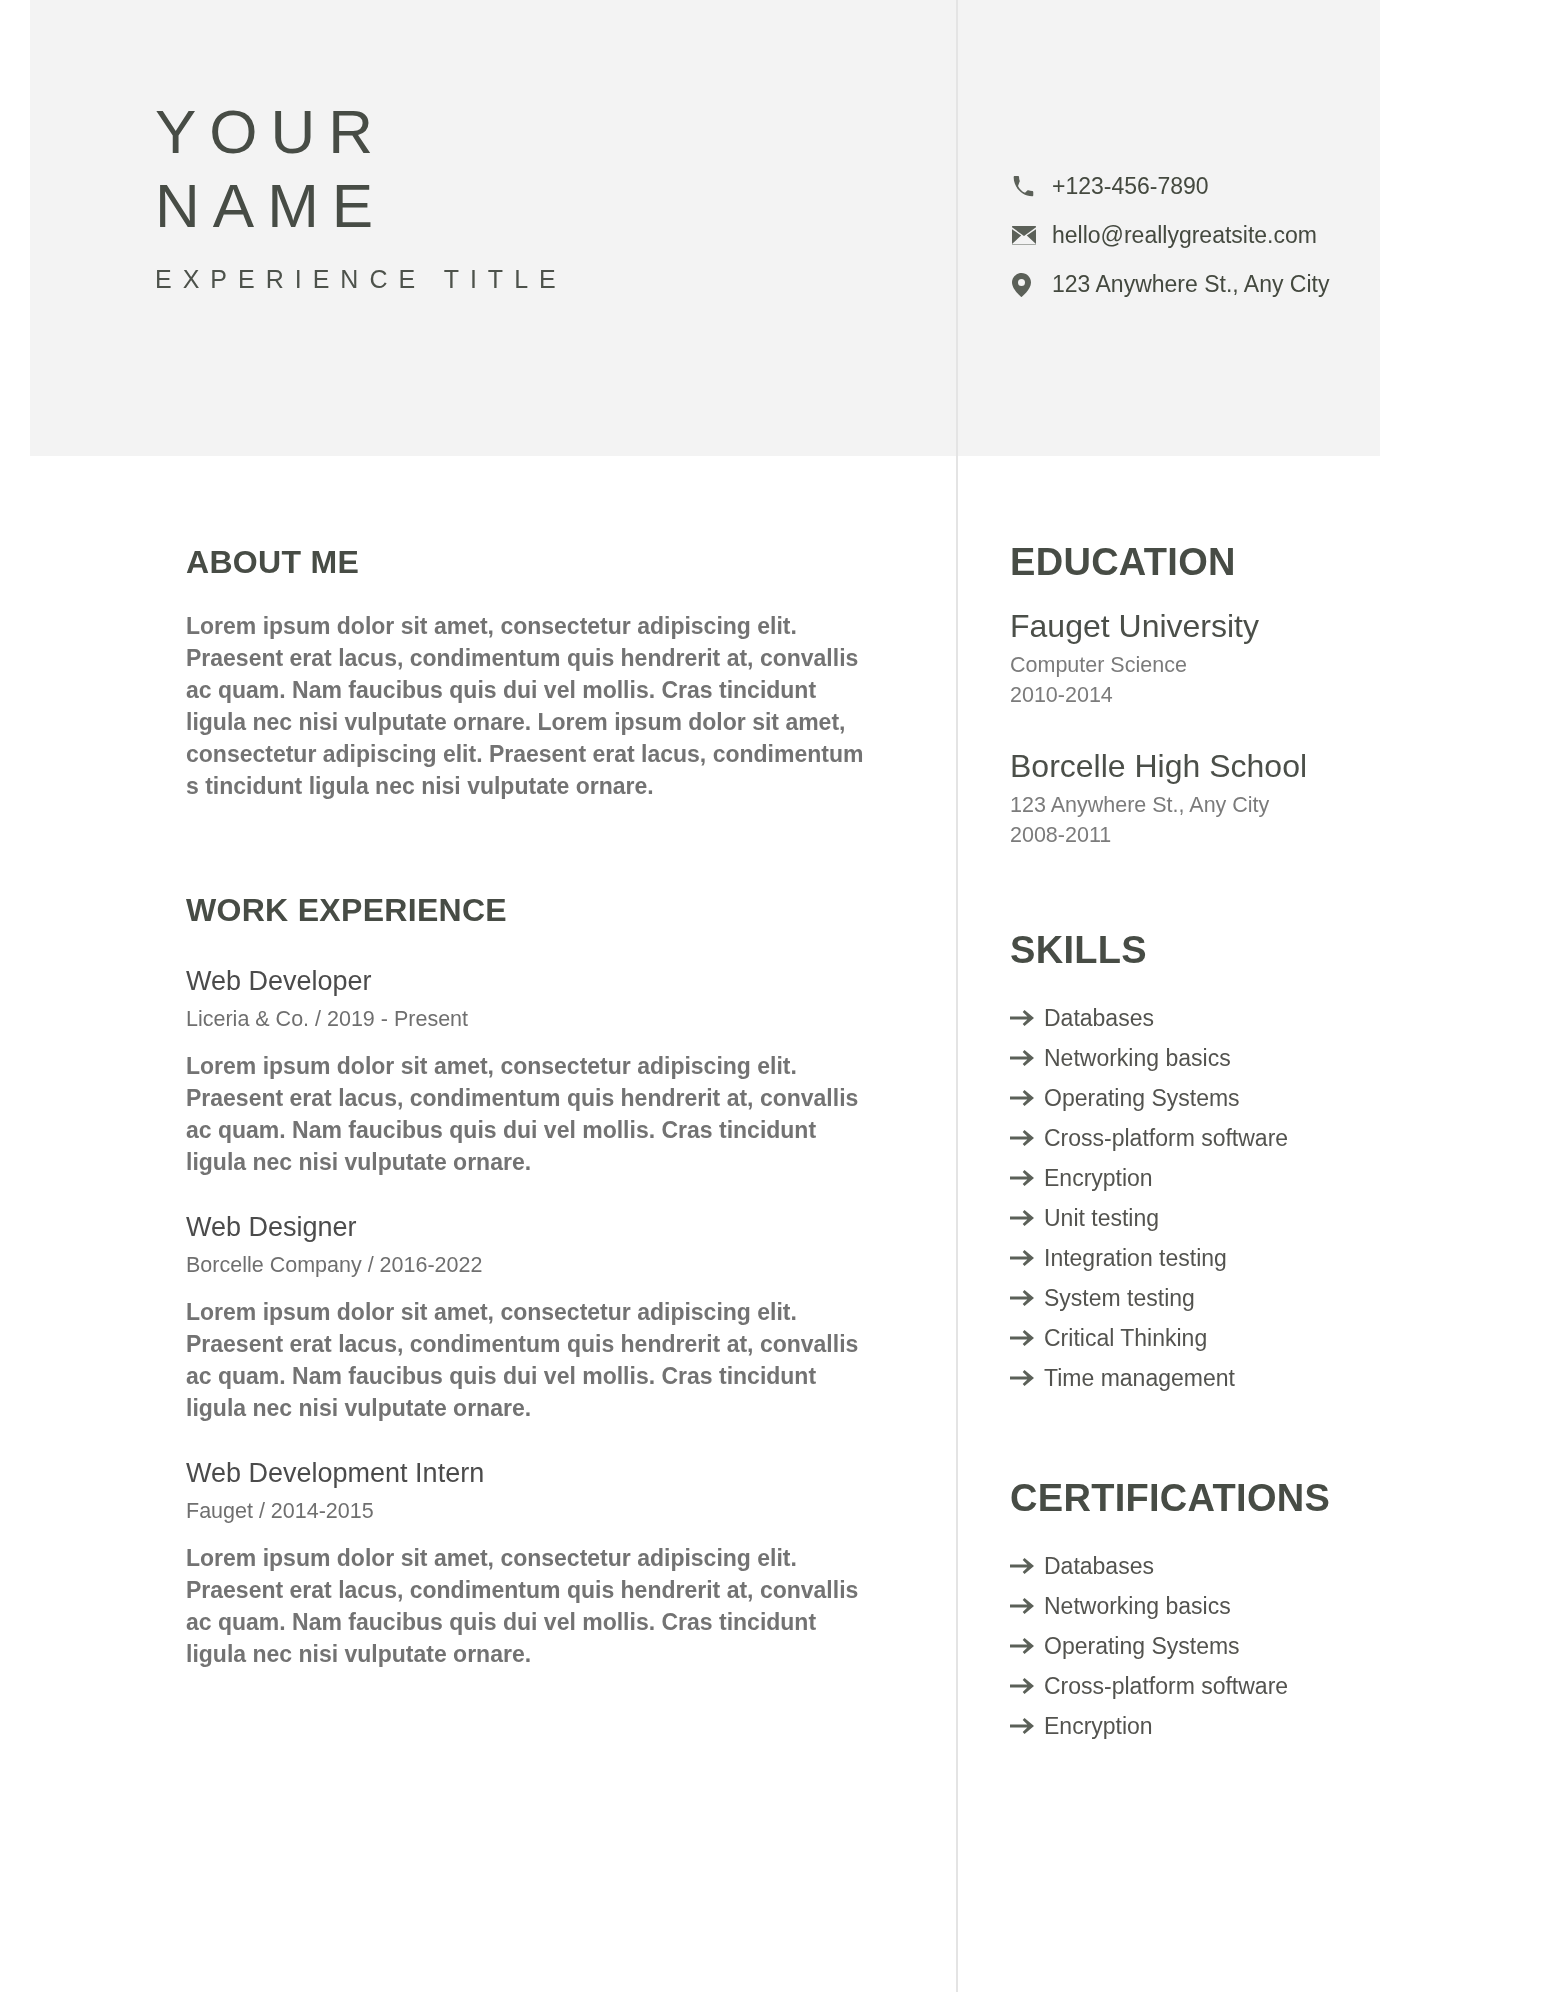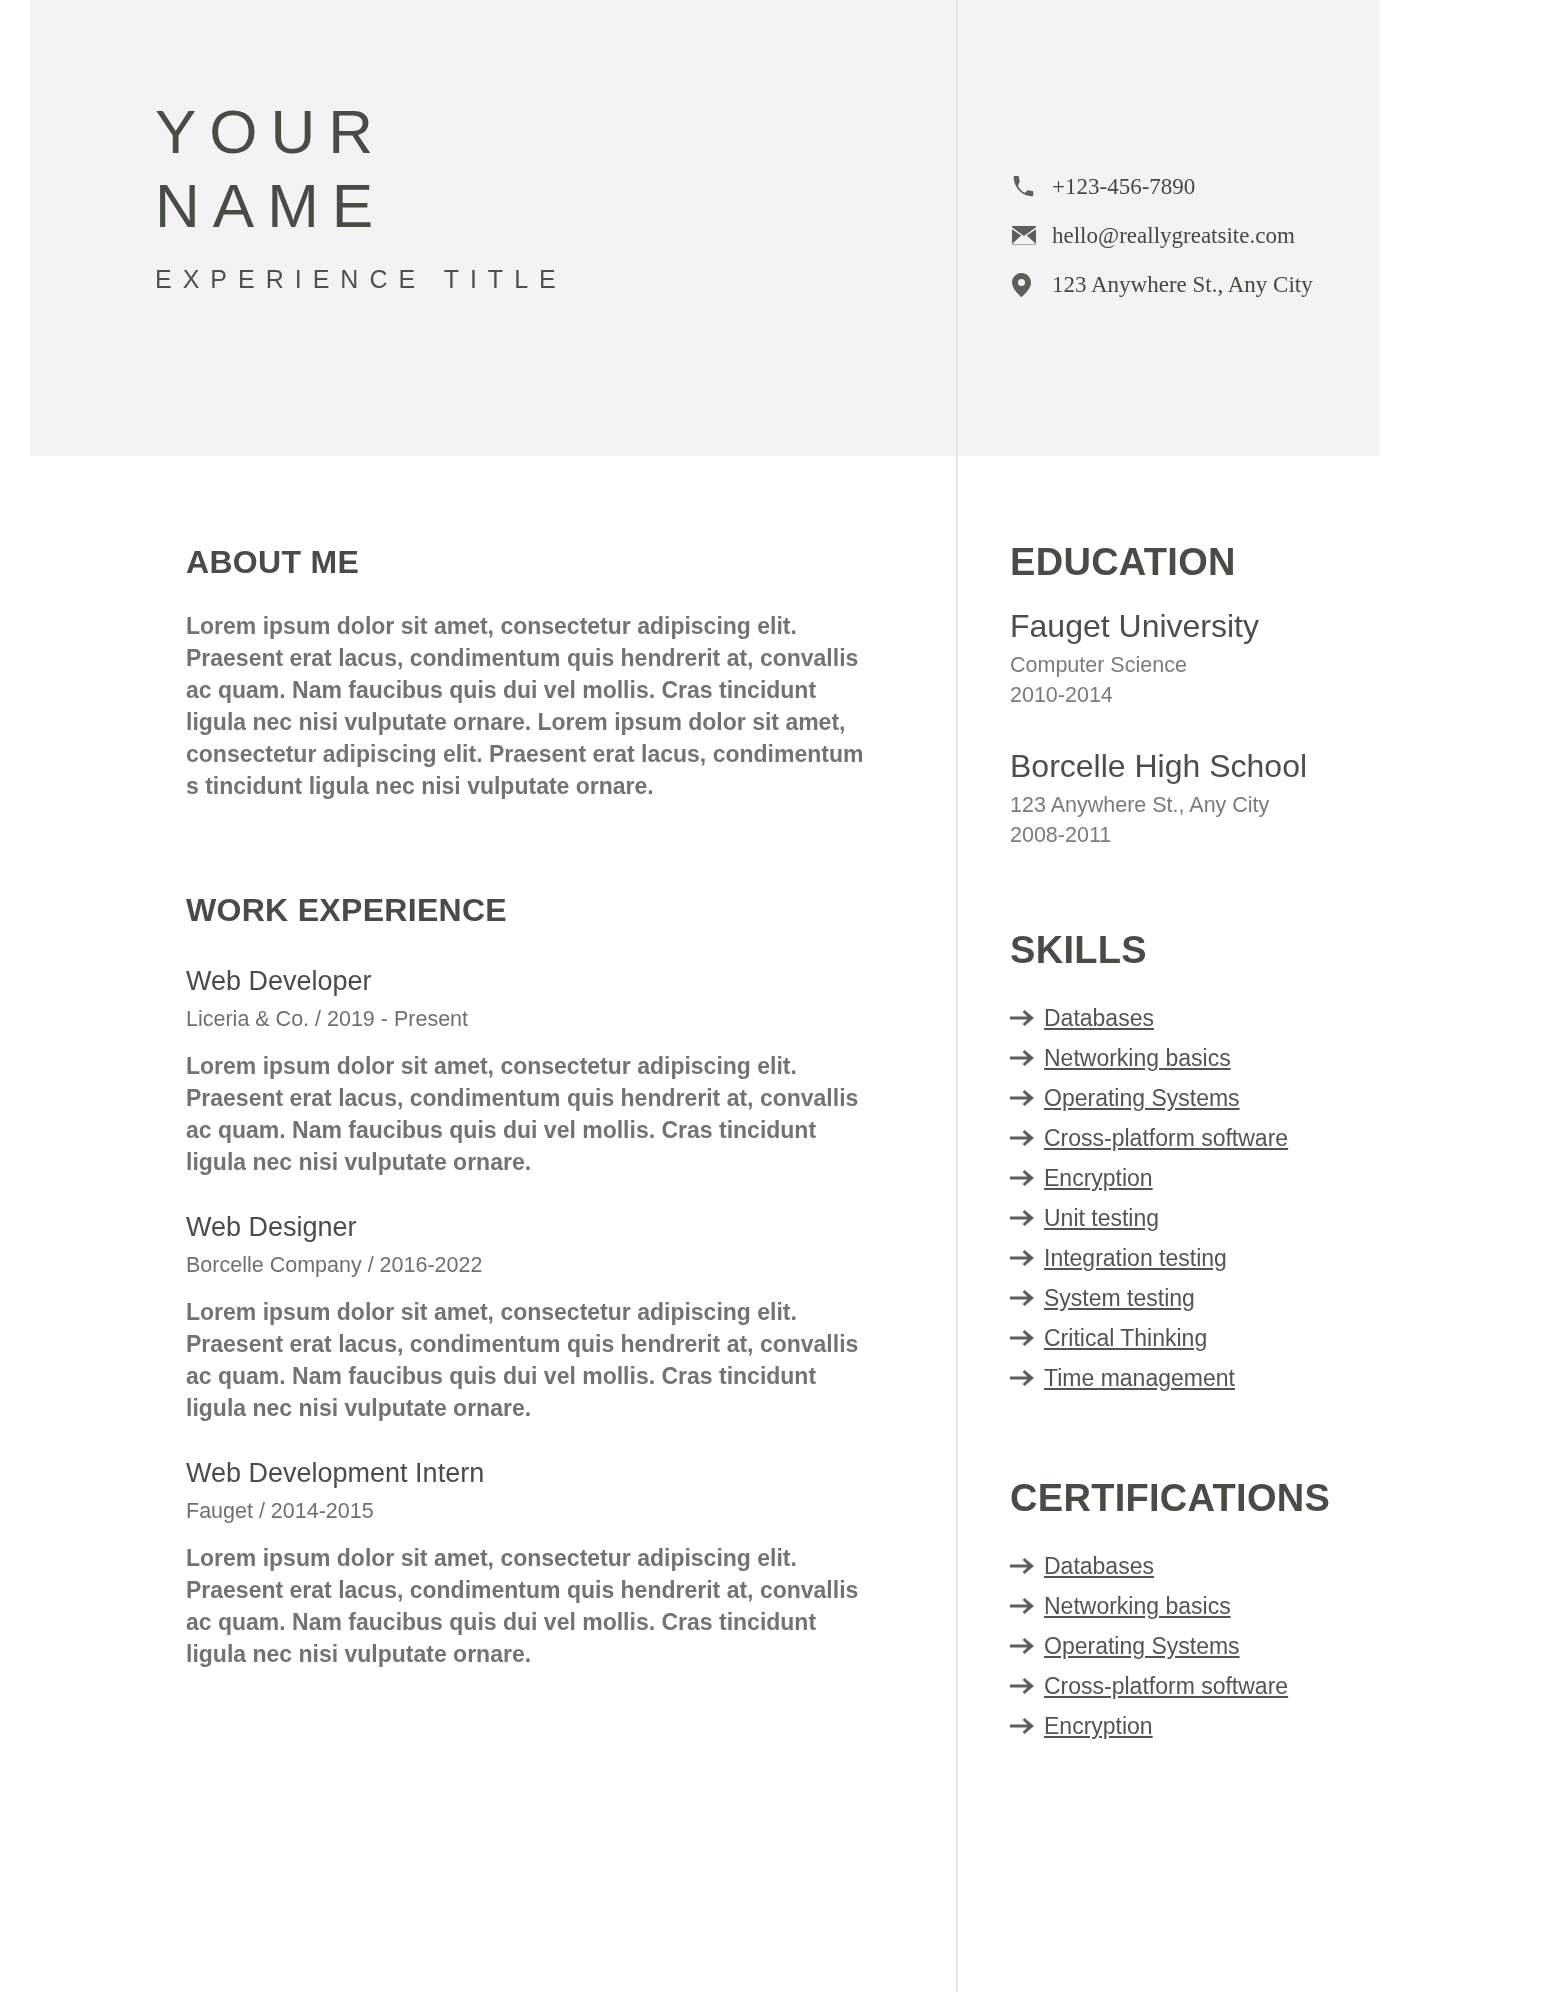--- a/index.html
+++ b/index.html
@@ -64,21 +64,20 @@
     position: absolute;
     left: 1012px;
     top: 162px;
   }
 
   .contact-row {
     display: flex;
     align-items: center;
     height: 49px;
     white-space: nowrap;
-    font-family: Liberation Serif, serif;
   }
 
   .contact-icon {
     width: 27px;
     min-width: 27px;
     display: flex;
     align-items: center;
     justify-content: flex-start;
     color: #5b6058;
     margin-right: 13px;
@@ -209,21 +208,20 @@
     align-items: center;
     color: #5b6058;
   }
   .arrow-icon svg { display: block; }
 
   .arrow-label {
     font-size: 23px;
     color: #53534f;
     font-weight: 400;
     white-space: nowrap;
-    text-decoration: underline;
   }
 
   .skills-heading { margin-bottom: 0; }
 </style>
 </head>
 <body>
 
 <div class="page">
 
   <div class="header-band"></div>

